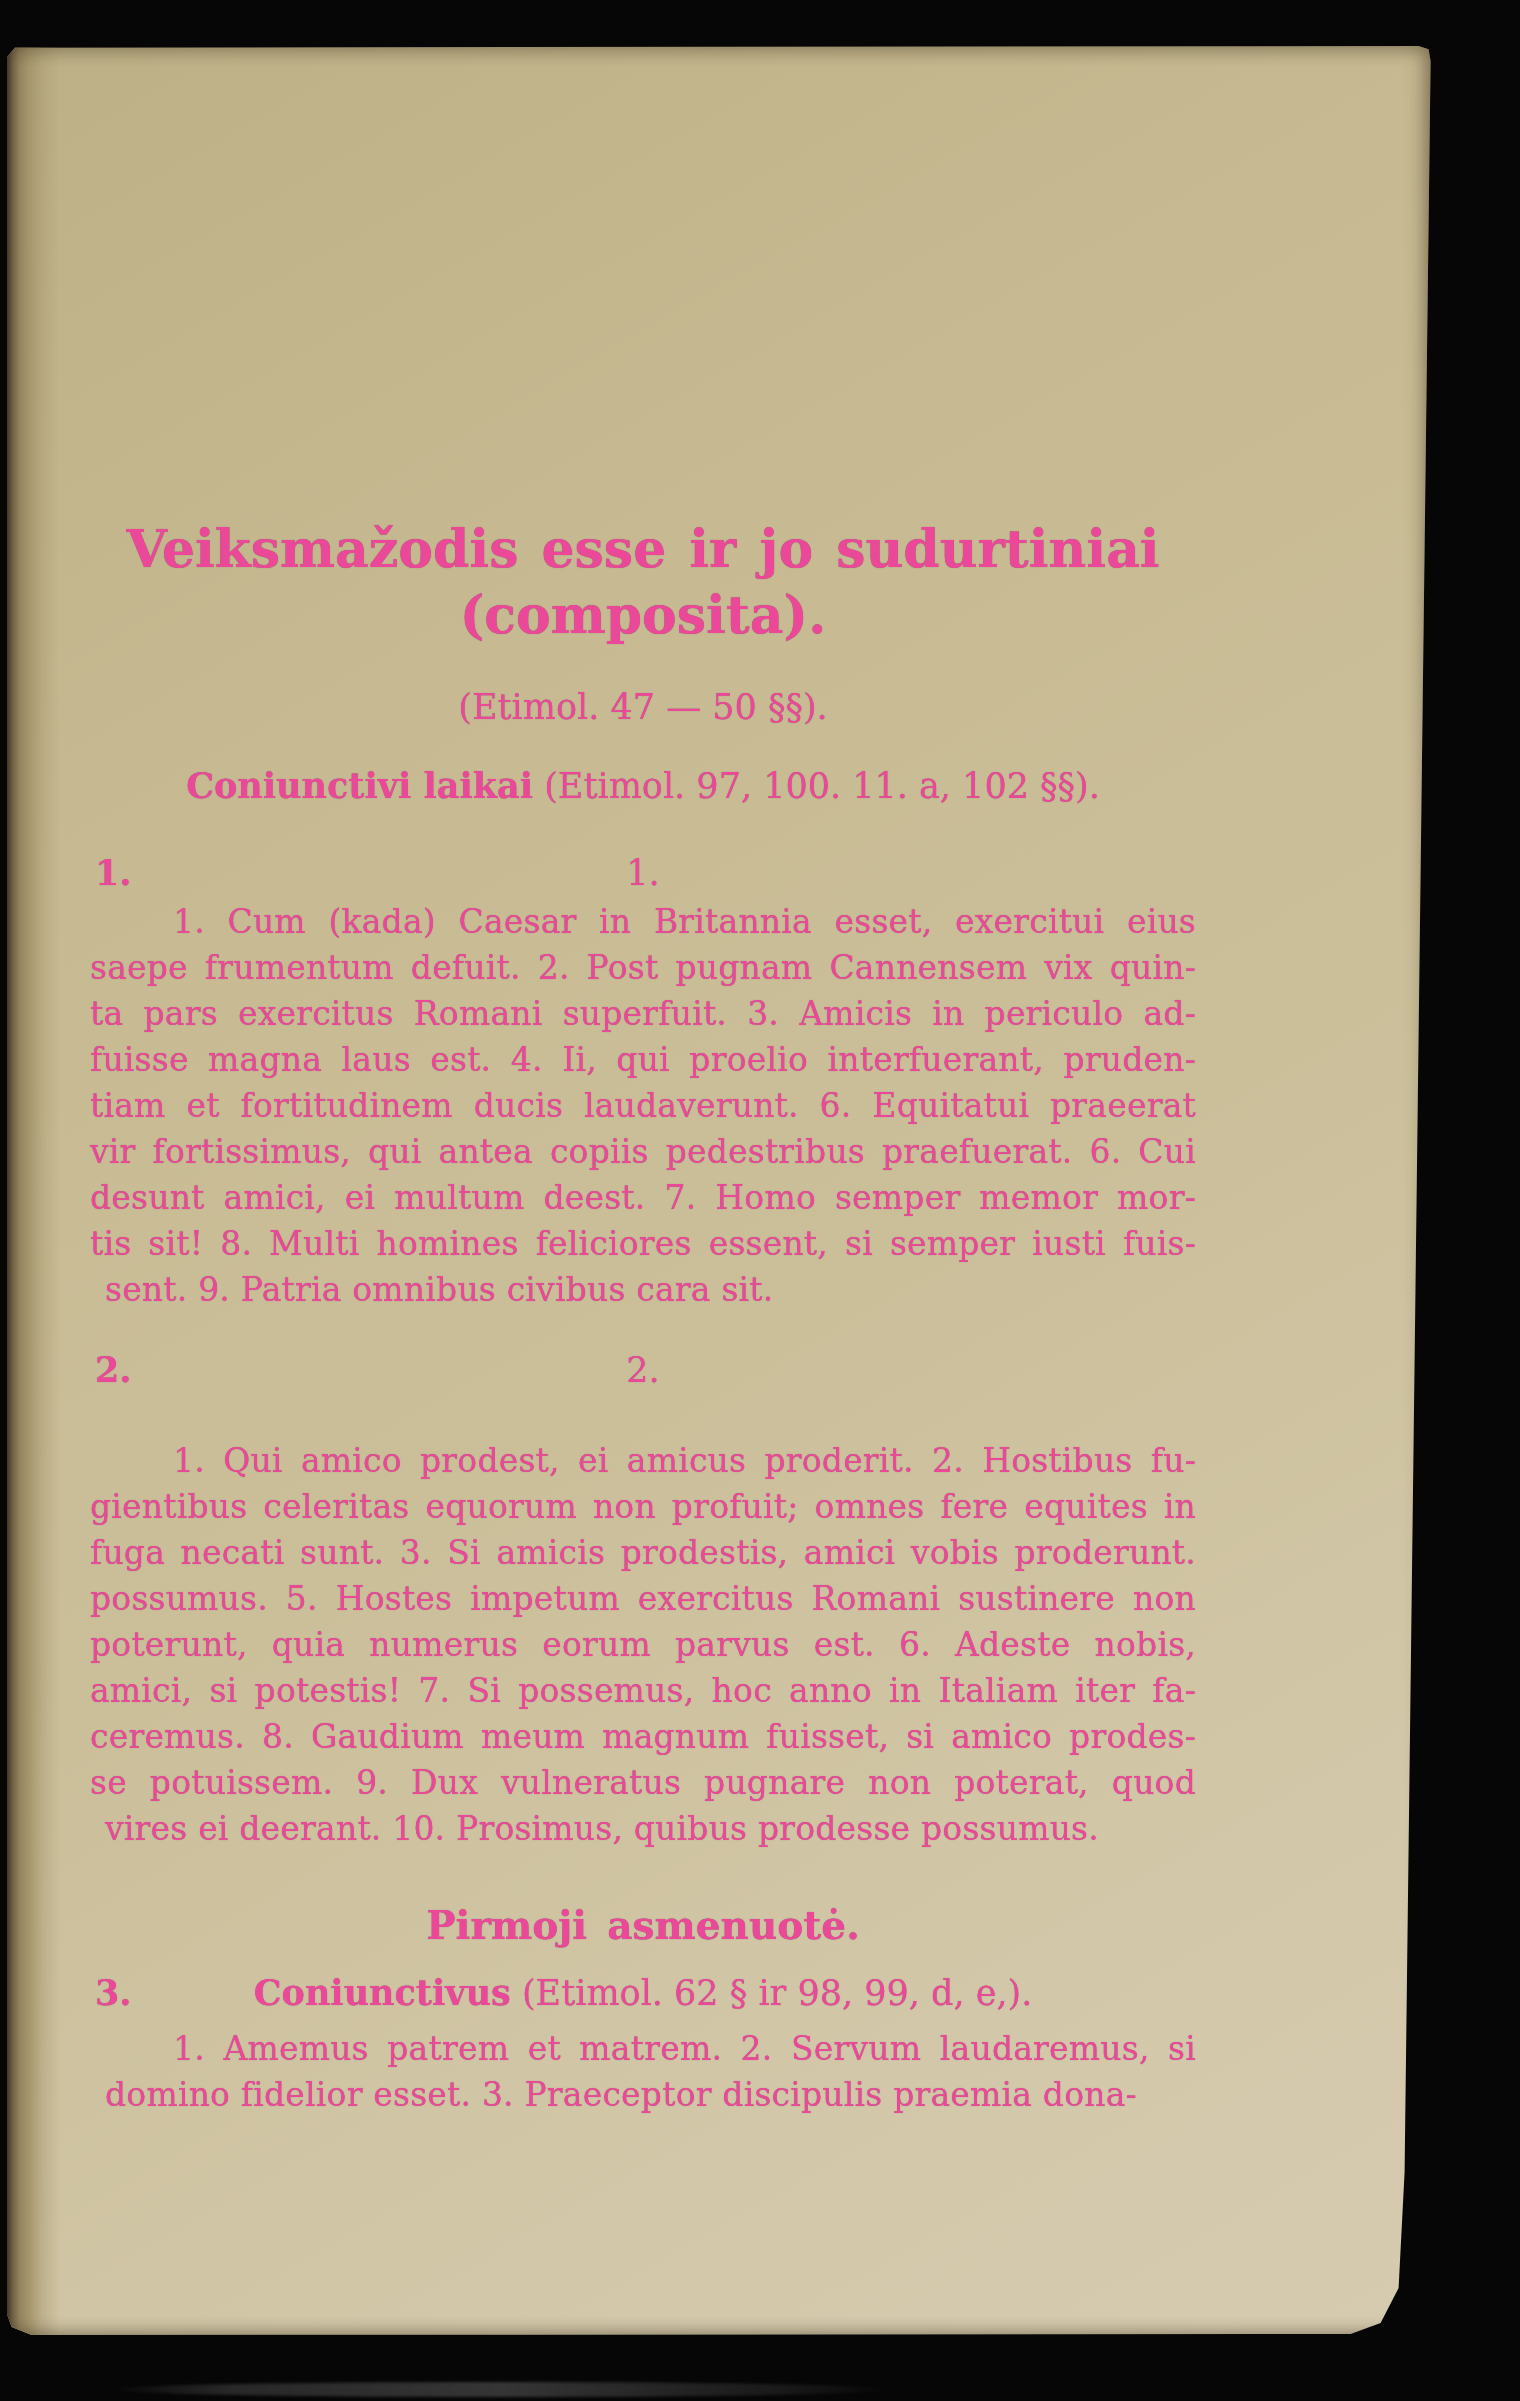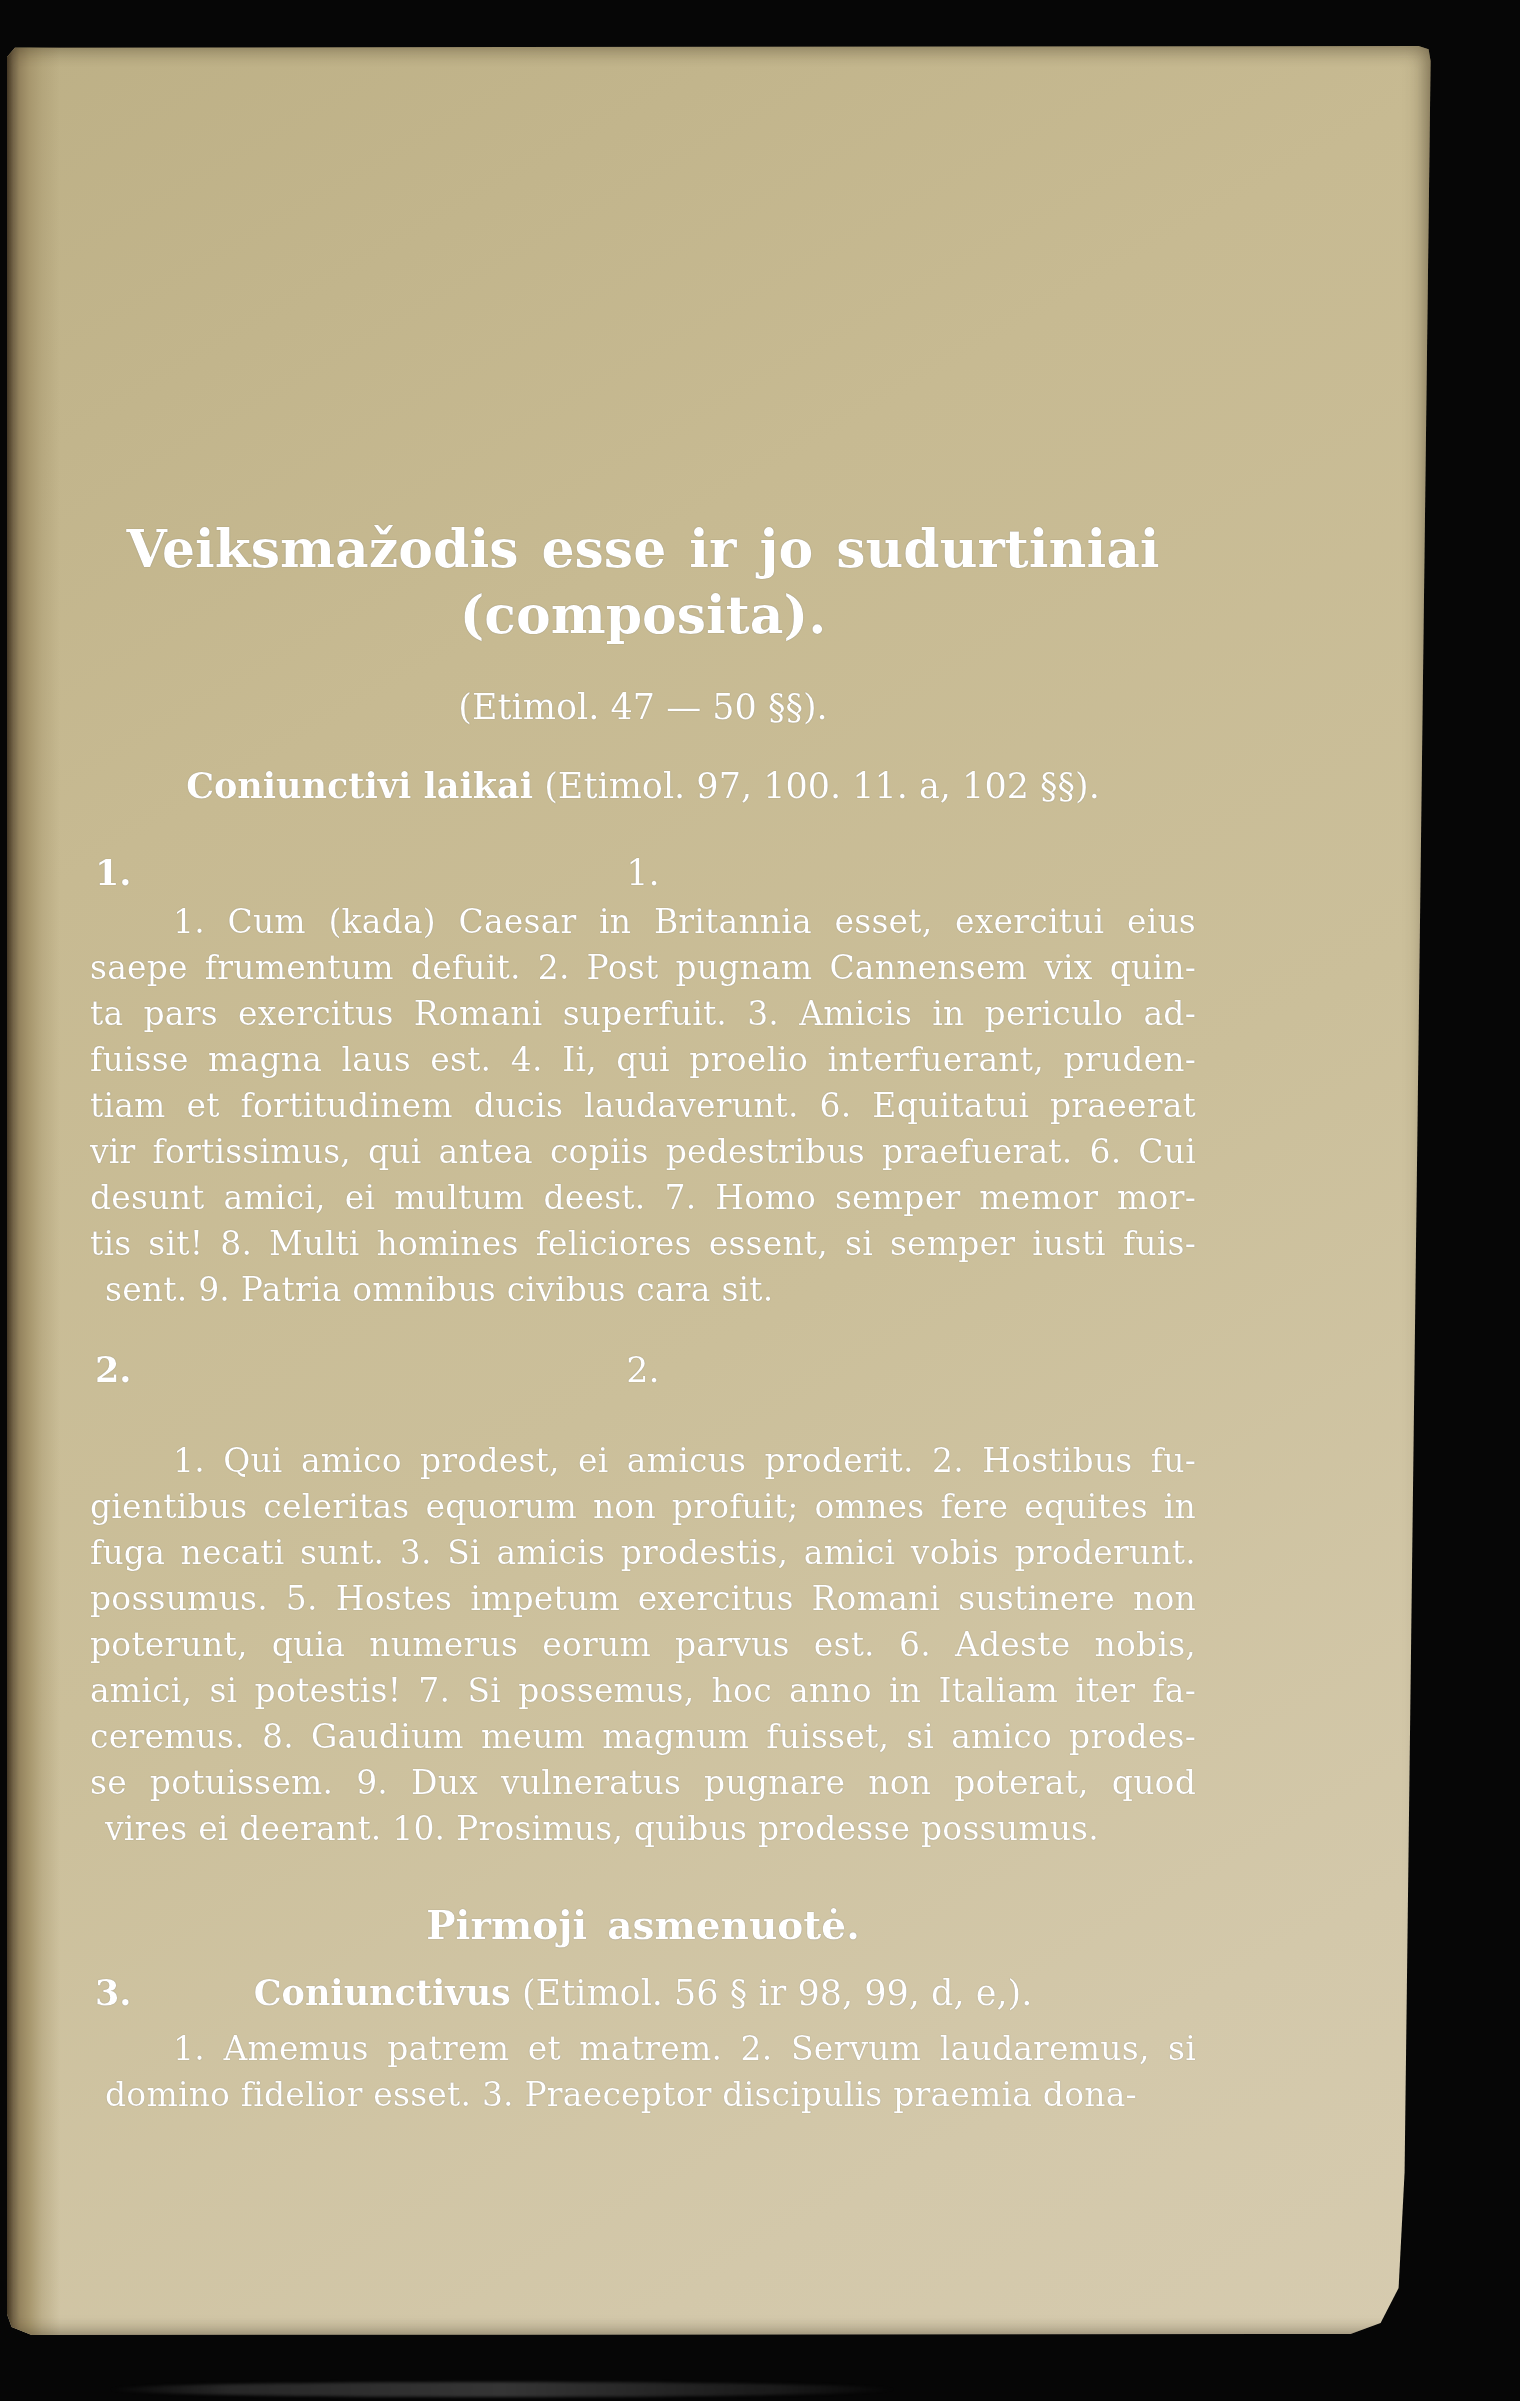--- a/index.html
+++ b/index.html
@@ -1,18 +1,18 @@
 <!DOCTYPE html>
 <html style="font-size:13.3px"><head>
 <meta charset="utf-8">
 <style>
   html,body{margin:0;padding:0;background:#000;}
   #scan{
     position:relative;width:1520px;height:2401px;background:#060606;overflow:hidden;
-    font-family:"DejaVu Serif","Liberation Serif",serif;color:#ffffff;
+    font-family:"DejaVu Serif","Liberation Serif",serif;color:#ec4899;
   }
   #paper{
     position:absolute;left:6.6px;top:46px;width:1425px;height:2289px;
     background:linear-gradient(150deg,#bdb086 0%,#c7ba92 28%,#cbbf9a 55%,#d3c8aa 85%,#d6cbaf 100%);
     clip-path:polygon(0px 11.6px,8.3px 1.7px,1412px 0px,1422px 3.3px,1424px 15px,1398px 2126px,1392px 2242px,1374px 2277px,1344px 2288px,25px 2289px,5px 2281px,0px 2267px);
   }
   #paper::after{
     content:"";position:absolute;inset:0;
     box-shadow:inset -10px 0 18px rgba(48,38,20,.35),
                inset 0 8.3px 13.3px rgba(48,38,20,.16),
@@ -97,21 +97,21 @@
       <div class="line">poterunt, quia numerus eorum parvus est. 6. Adeste nobis,</div>
       <div class="line">amici, si potestis! 7. Si possemus, hoc anno in Italiam iter fa-</div>
       <div class="line">ceremus. 8. Gaudium meum magnum fuisset, si amico prodes-</div>
       <div class="line">se potuissem. 9. Dux vulneratus pugnare non poterat, quod</div>
       <div class="line last">vires ei deerant. 10. Prosimus, quibus prodesse possumus.</div>
     </div>
 
     <div class="center subhead">Pirmoji asmenuotė.</div>
 
     <div class="margin-num" style="top:1970px">3.</div>
-    <div class="center h42" style="top:1970px"><span class="b">Coniunctivus</span><span> (Etimol. 56 § ir 98, 99, d, e,).</span></div>
+    <div class="center h42" style="top:1970px"><span class="b">Coniunctivus</span><span> (Etimol. 62 § ir 98, 99, d, e,).</span></div>
 
     <div class="par" style="top:2026px">
       <div class="line indent">1. Amemus patrem et matrem. 2. Servum laudaremus, si</div>
       <div class="line last">domino fidelior esset. 3. Praeceptor discipulis praemia dona-</div>
     </div>
 
   </div>
 
   <div id="bottom-smudge"></div>
 </div>

